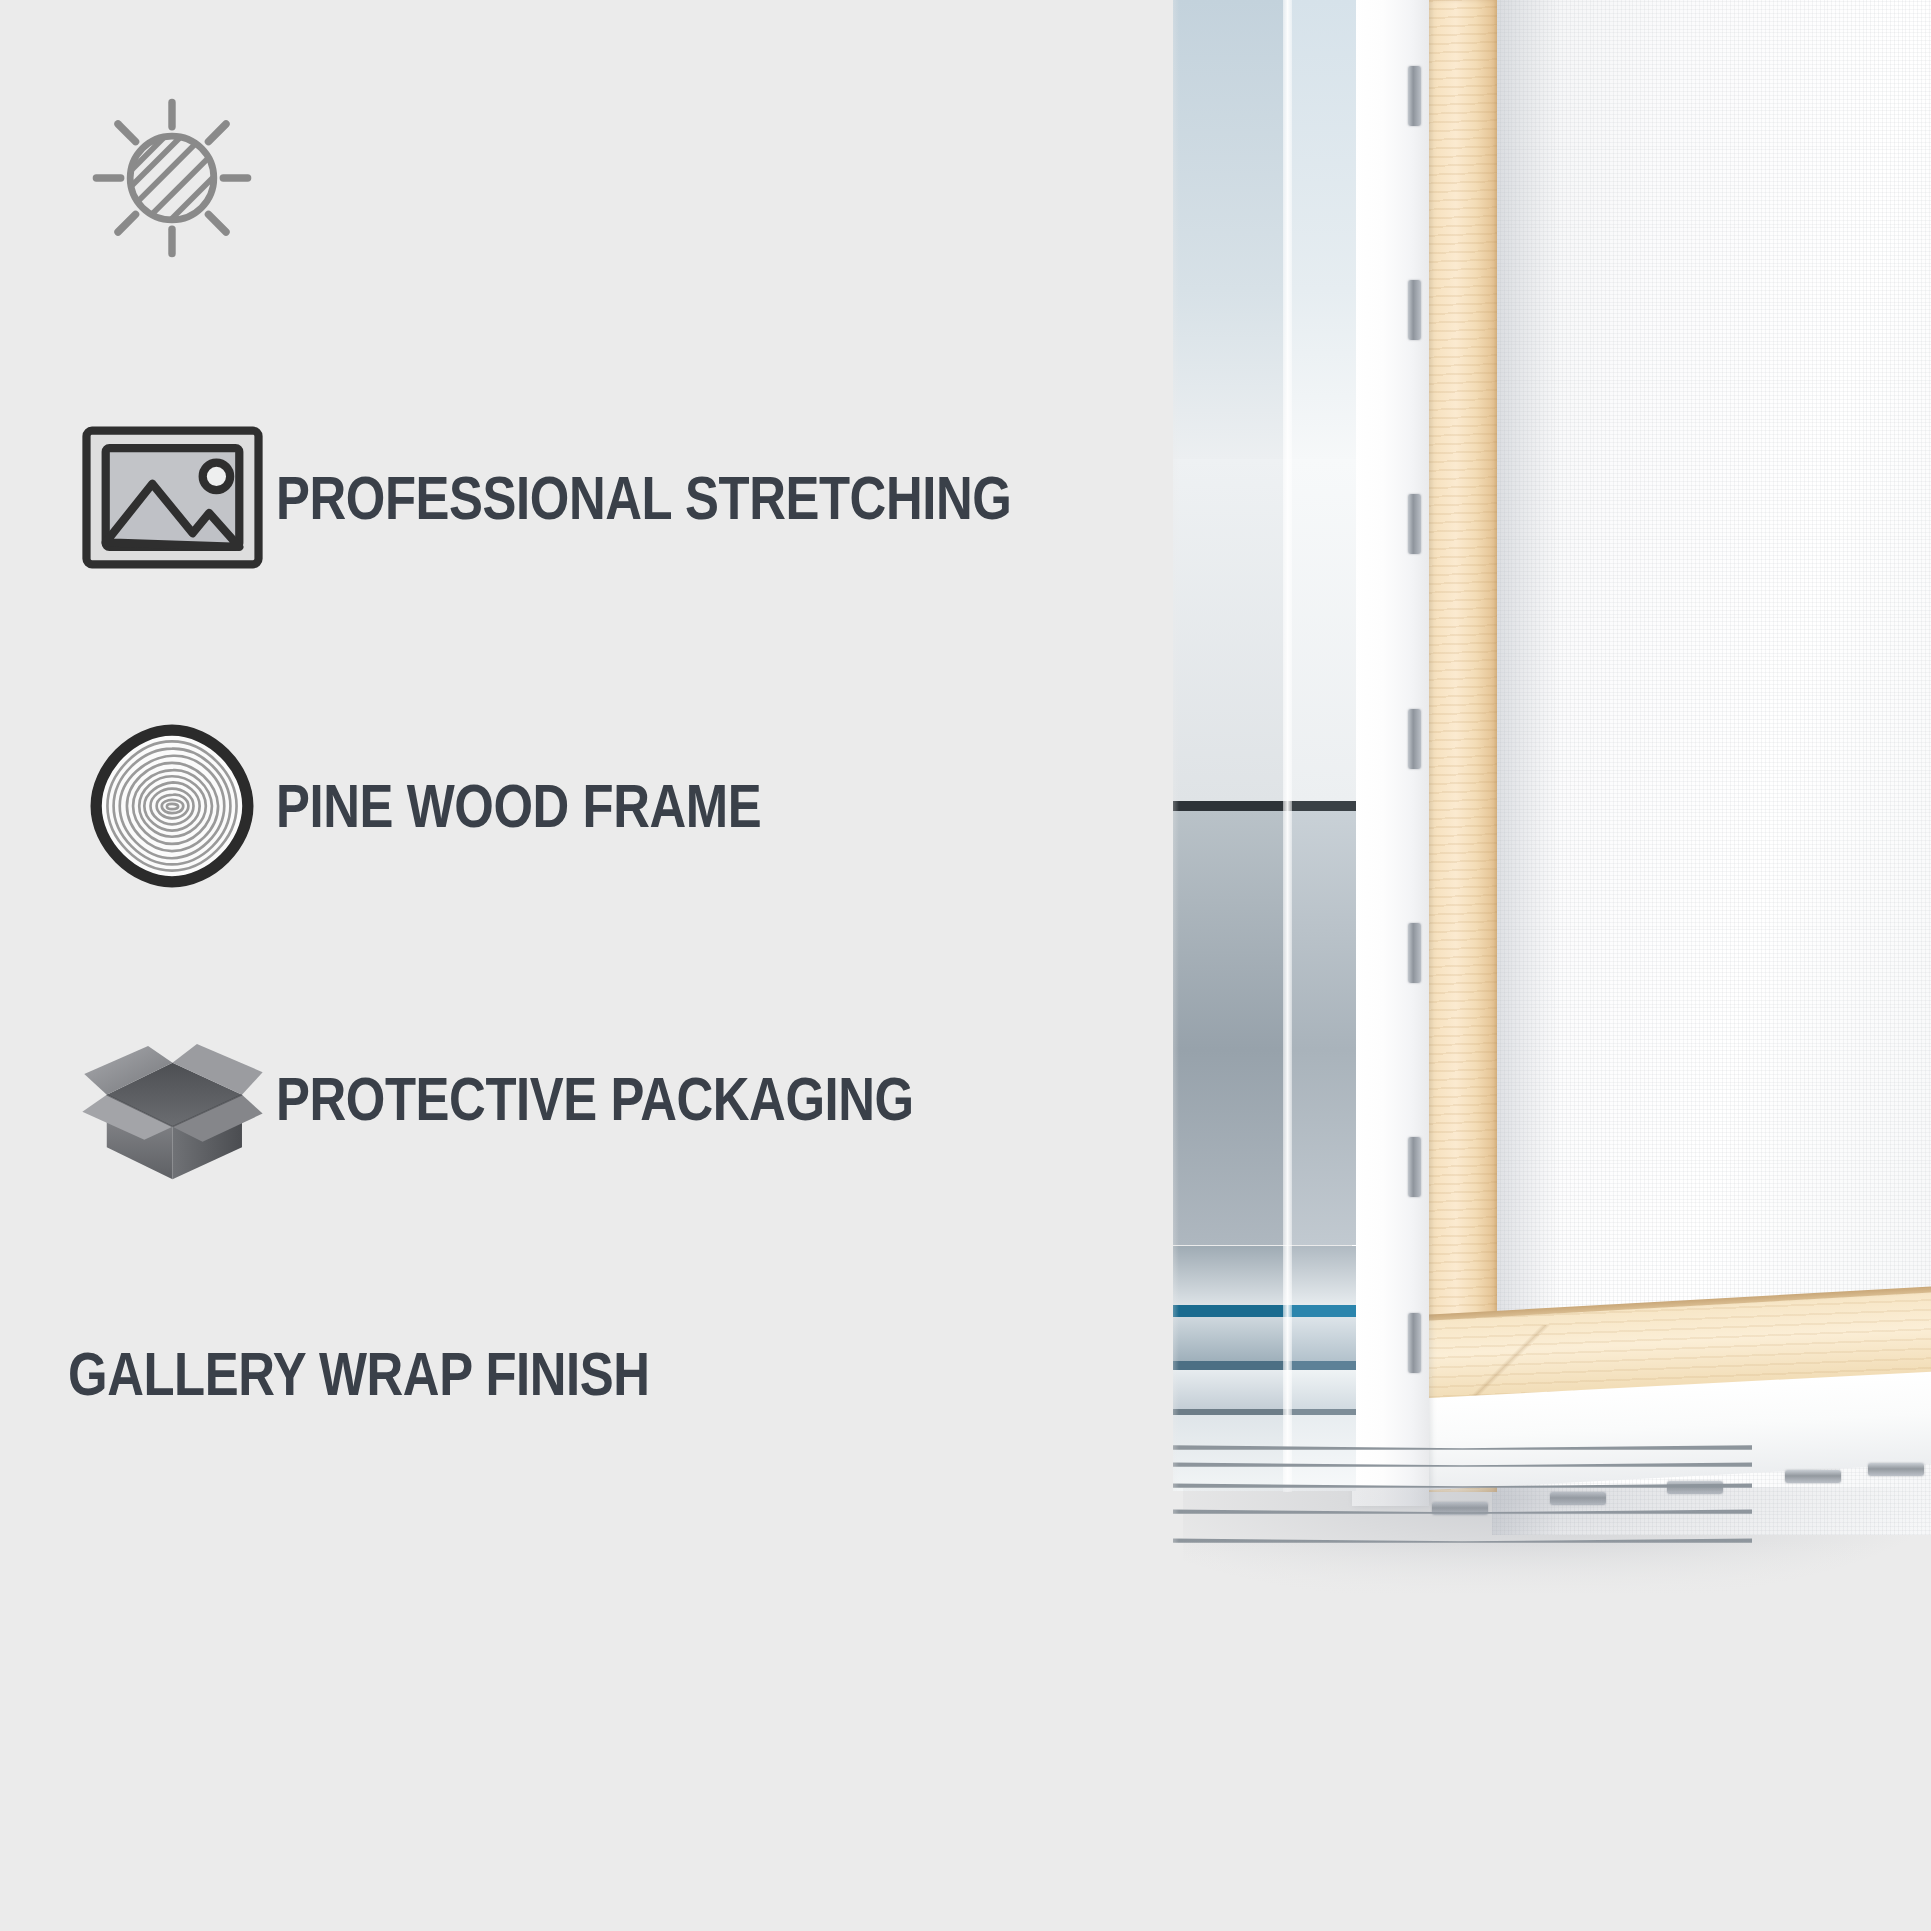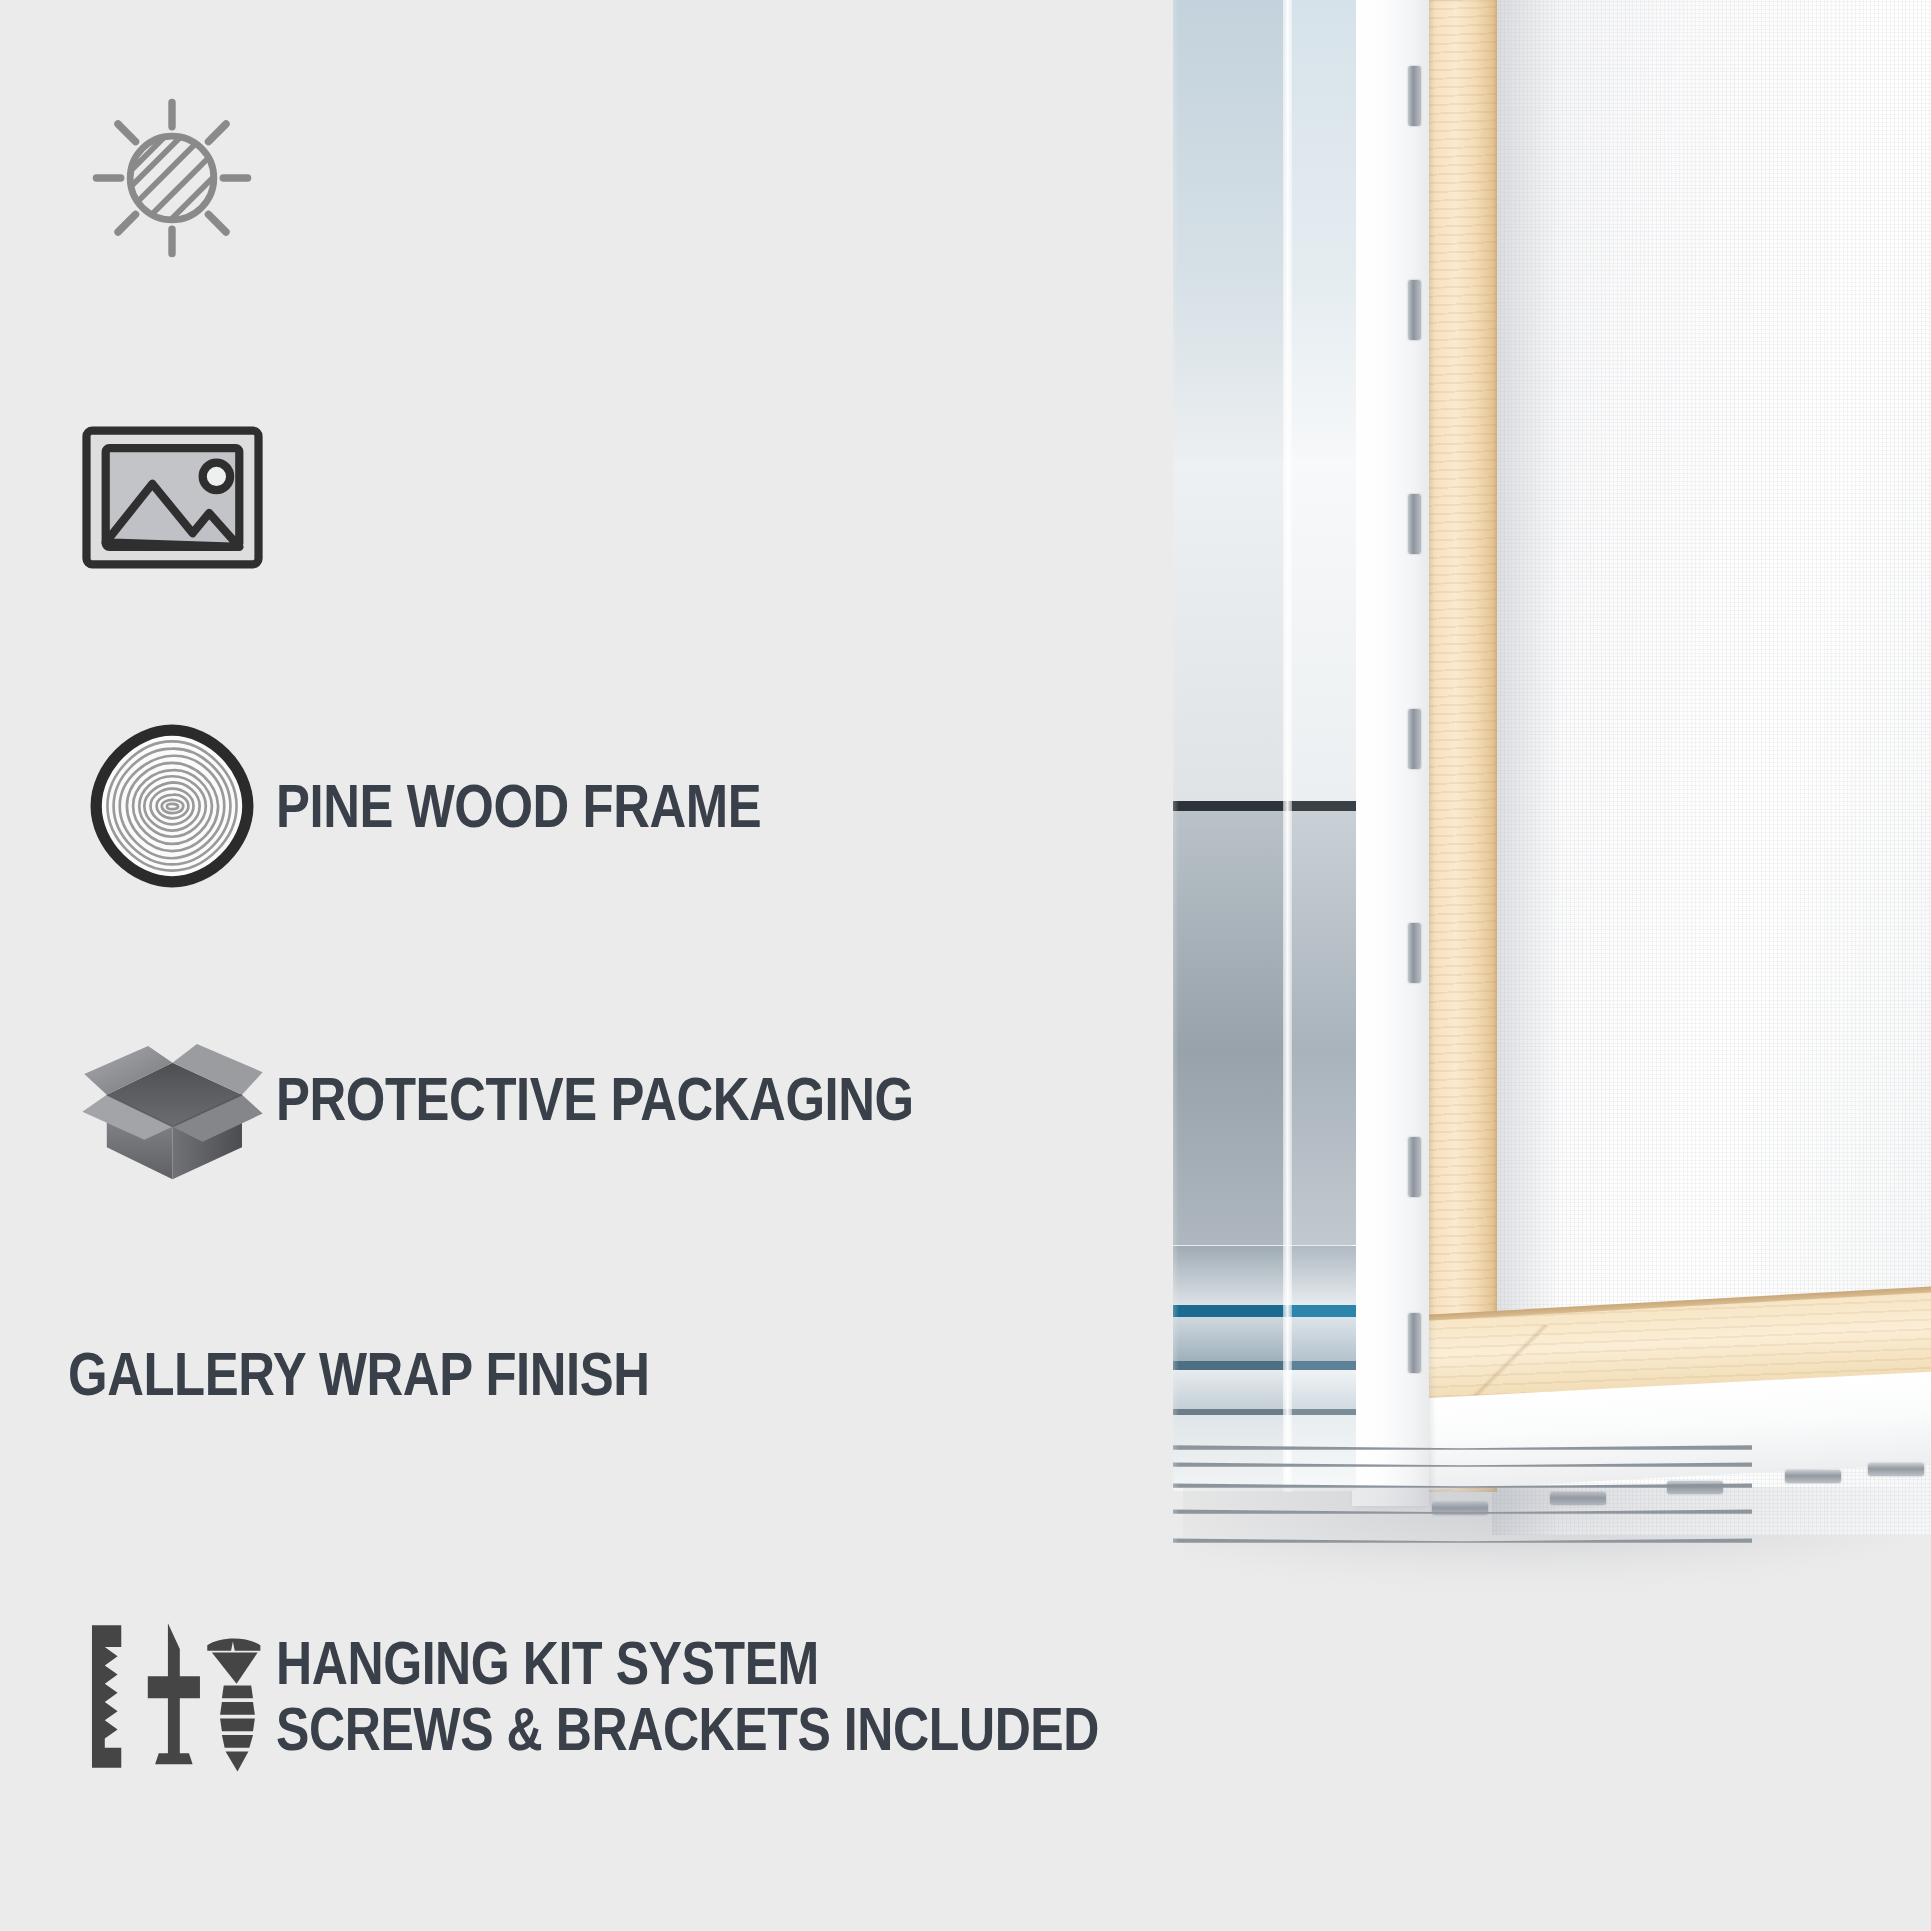--- a/index.html
+++ b/index.html
@@ -309,20 +309,23 @@
 
   <div class="row" id="row-stretch">
     <div class="icon-box">
       <svg class="pic-ic" viewBox="0 0 200 158">
         <rect x="6" y="6" width="188" height="146" rx="6" fill="#dedede" stroke="#2f2f2f" stroke-width="9"></rect>
         <rect x="27" y="25" width="146" height="108" rx="4" fill="#c2c4c8" stroke="#2f2f2f" stroke-width="9"></rect>
         <path d="M27 128 L78 64 L122 118 L140 96 L173 133 Z" fill="#bfc1c6" stroke="#2f2f2f" stroke-width="9" stroke-linejoin="round"></path>
         <circle cx="148" cy="56" r="15" fill="#eeefef" stroke="#2f2f2f" stroke-width="9"></circle>
       </svg>
     </div>
+    <div>
+      <div class="label">PROFESSIONAL STRETCHING</div>
+    </div>
   </div>
 
   <div class="row" id="row-package">
     <div class="icon-box">
       <svg class="box-ic" viewBox="0 0 200 180">
         <defs>
           <linearGradient id="gF" x1="0" y1="0" x2="0" y2="1">
             <stop offset="0" stop-color="#8f9094"></stop>
               <stop offset="1" stop-color="#5e6064"></stop>
           </linearGradient>
@@ -384,39 +387,15 @@
       <div class="label">PINE WOOD FRAME</div>
     </div>
   </div>
 
   <div class="row" id="row-wrap">
     <div>
       <div class="label">GALLERY WRAP FINISH</div>
     </div>
   </div>
 
-  <div class="row" id="row-hanging">
-    <div class="icon-box">
-      <svg class="hang-ic" viewBox="0 0 200 180">
-        <g fill="#454545">
-
-          <path d="M12 12 H44 V36 H26 L40 46 L26 56 L40 66 L26 76 L40 86 L26 96 L40 106 L26 116 L40 126 L26 136 V146 H44 V168 H12 Z"></path>
-
-          <path d="M95 10 L108 38 V68 H130 V92 H108 V152 H118 L122 164 H81 L85 152 H95 V92 H73 V68 H95 V38 Z"></path>
-
-          <path d="M138 34 C152 24 182 24 196 34 L196 40 L168 40 L166 30 L164 40 L138 40 Z"></path>
-          <path d="M143 42 L193 42 L170 76 Z"></path>
-          <path d="M156 78 L186 78 L188 92 L154 92 Z"></path>
-          <path d="M154 96 L188 96 L190 110 L152 110 Z"></path>
-          <path d="M152 114 L190 114 L188 128 L154 128 Z"></path>
-          <path d="M154 132 L188 132 L184 146 L157 146 Z"></path>
-          <path d="M158 150 L183 150 L171 172 Z"></path>
-        </g>
-      </svg>
-    </div>
-    <div>
-      <div class="label two-line">HANGING KIT SYSTEM</div>
-      <div class="label two-line">SCREWS &amp; BRACKETS INCLUDED</div>
-    </div>
-  </div>
 
 </div>
 
 
 </body></html>

